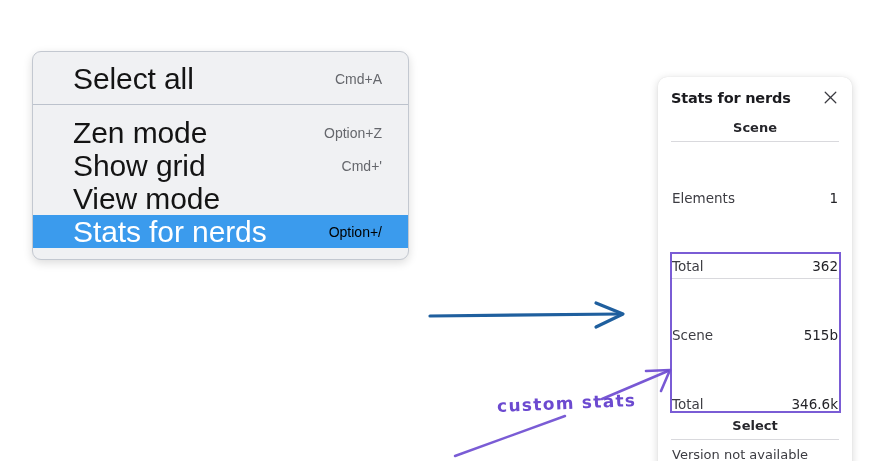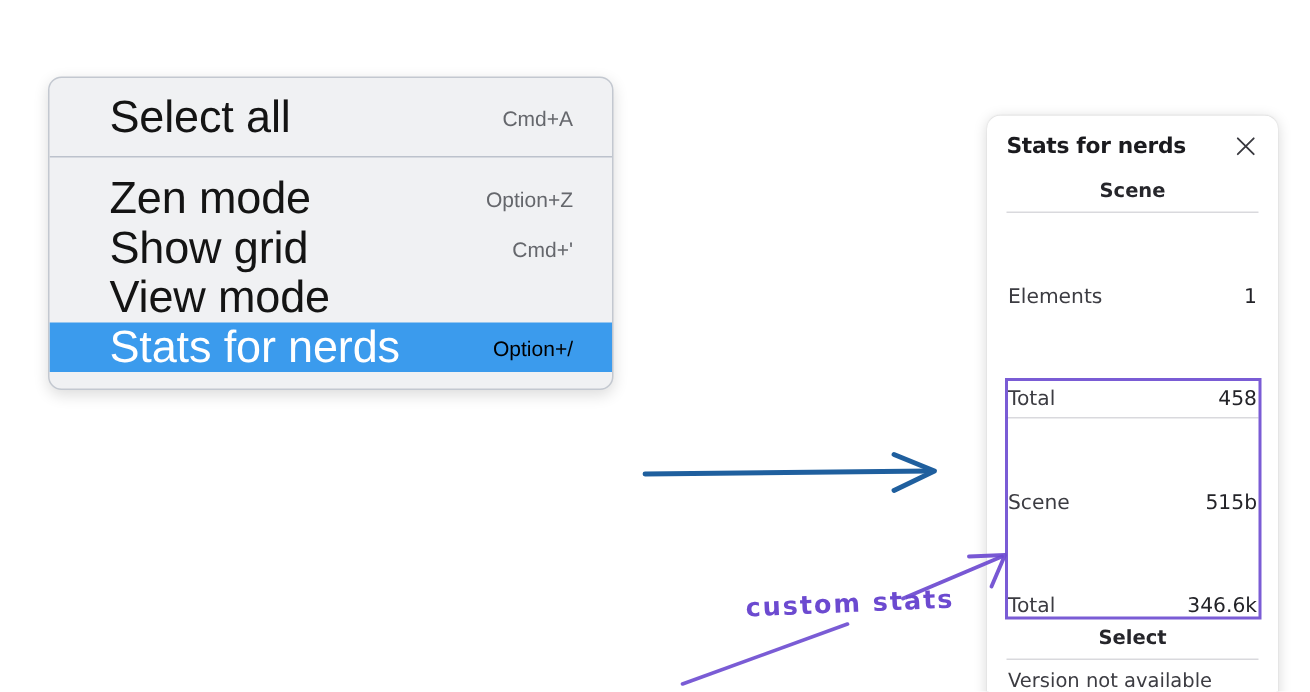--- a/index.html
+++ b/index.html
@@ -205,21 +205,21 @@
 
   <div class="stats-section">
     <div class="section-head">Scene</div>
     <div class="section-rule"></div>
     <div class="stat-row">
       <span class="sr-label">Elements</span>
       <span class="sr-value">1</span>
     </div>
     <div class="stat-row">
       <span class="sr-label">Total</span>
-      <span class="sr-value">458</span>
+      <span class="sr-value">362</span>
     </div>
   </div>
 
   <div class="stats-section">
     <div class="section-rule"></div>
     <div class="stat-row">
       <span class="sr-label">Scene</span>
       <span class="sr-value">515b</span>
     </div>
     <div class="stat-row">

